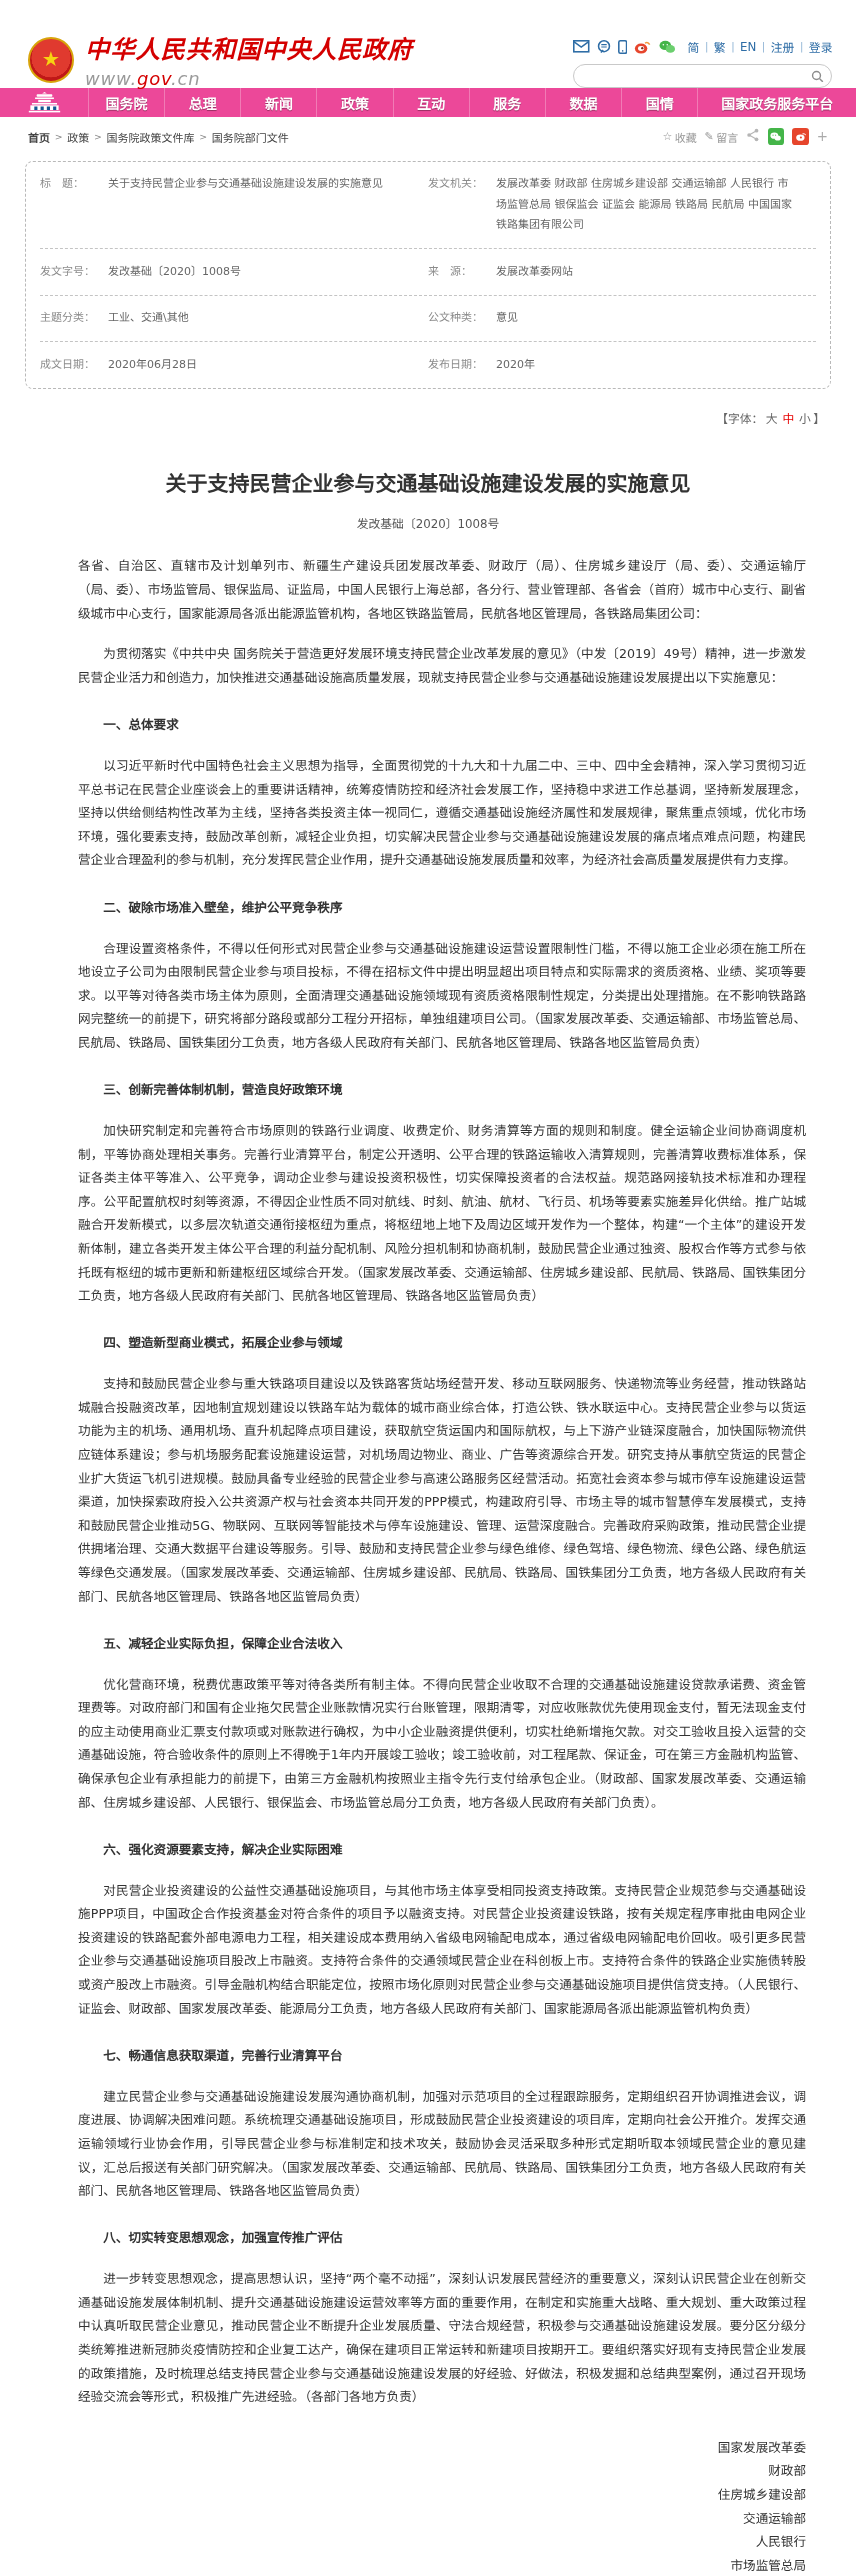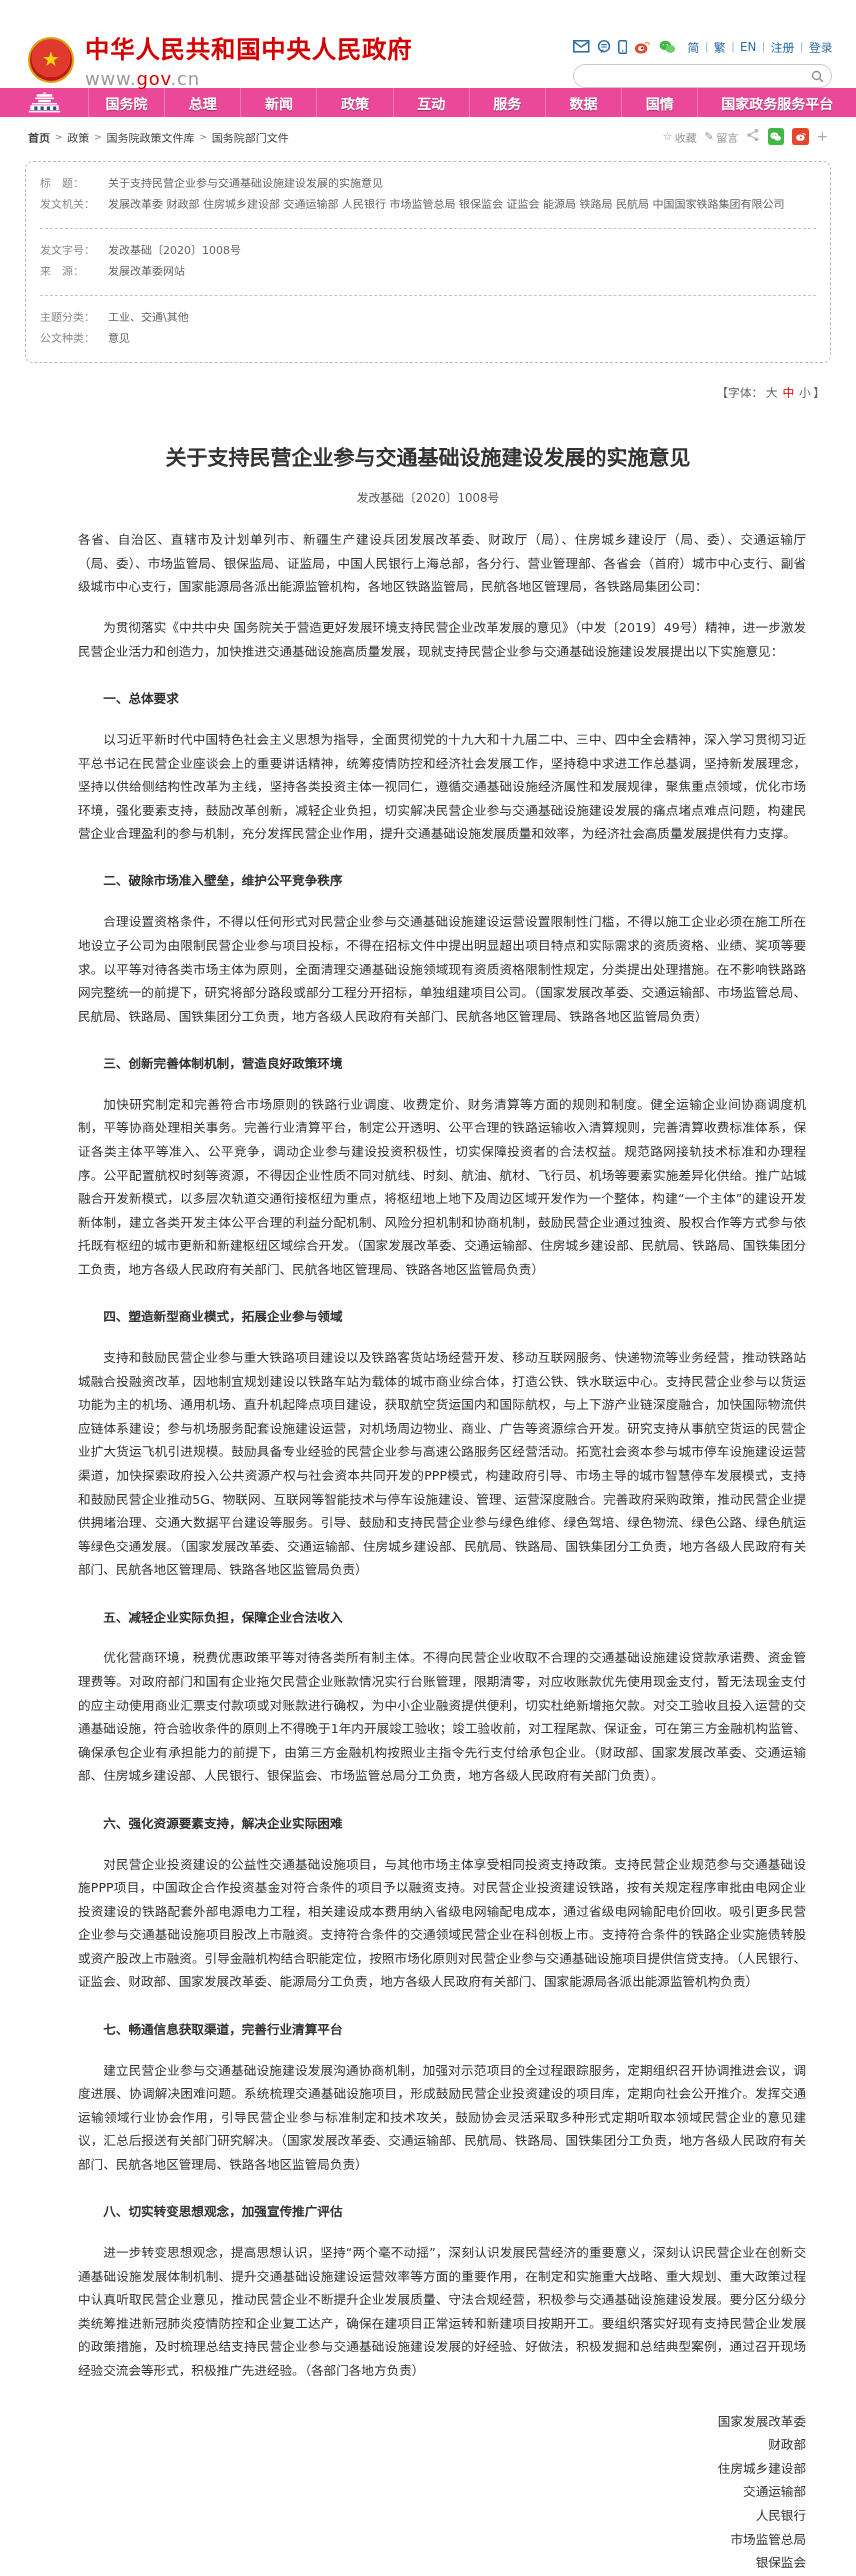--- a/index.html
+++ b/index.html
@@ -13,21 +13,21 @@
 
   
   .header { position: relative; height: 88px; background:#fff; }
   .logo-area { position:absolute; left:28px; top:30px; display:flex; align-items:center; }
   .emblem {
     width:46px; height:46px; border-radius:50%;
     background: radial-gradient(circle at 50% 45%, #e03a2f 0 62%, #c01818 63% 100%);
     border: 2.4px solid #d8a40b; display:flex; align-items:center; justify-content:center;
     color:#f7d312; font-size:20.4px; line-height:1;
   }
-  .site-text { margin-left:11px; }
+  .site-text { margin-left:11px;font-style:italic; }
   .site-name { color:#d40000; font-size:24.4px; font-weight:bold; letter-spacing:0.8px; }
   .site-url { margin-top:3.1px; font-size:18px; color:#9a9a9a; letter-spacing:0.8px; }
   .site-url .gov { color:#d40000; }
   .header-right { position:absolute; right:23.6px; top:38px; width:259px; }
   .top-icons { display:flex; align-items:center; justify-content:flex-end; gap:7px; font-size:11px; }
   .top-icons svg { display:block; }
   .top-links { display:flex; align-items:center; gap:5.5px; margin-left:4.7px; color:#2e6da6; font-size:11.8px; }
   .top-links .sep { color:#8fb3d4; font-size:10.2px; }
   .search-box {
     margin-top:9.4px; height:23.6px; border:0.8px solid #c9c9c9; border-radius:12.6px;
@@ -53,21 +53,21 @@
   .breadcrumb .bc-sep { color:#888; font-size:9.4px; }
   .crumb-tools { display:flex; align-items:center; gap:7.9px; color:#999; font-size:11px; }
   .tool-item { display:flex; align-items:center; gap:2.4px; color:#999; }
   .share-badge { width:16.5px; height:16.5px; border-radius:3.1px; display:flex; align-items:center; justify-content:center; }
   .share-badge.wechat { background:#44b549; }
   .share-badge.weibo  { background:#e6452c; }
   .share-more { color:#aaa; font-size:13.4px; }
 
   
   .meta-box { margin: 7.9px 25px 0 25px; border:0.8px dashed #b9b9b9; border-radius:7.9px; padding:0 14px; }
-  .meta-row { display:flex; border-bottom:0.8px dashed #c4c4c4; padding:12.6px 0;flex-direction:column; }
+  .meta-row { display:flex; border-bottom:0.8px dashed #c4c4c4; padding:12.6px 0; }
   .meta-row:last-child { border-bottom:none; }
   .meta-cell { flex:1; display:flex; font-size:11px; line-height:20.4px; }
   .meta-label { width:68px; flex:0 0 68px; color:#8c8c8c; white-space:nowrap; }
   .meta-value { color:#666; flex:1; padding-right:19px; }
 
   
   .font-selector { text-align:right; margin:20.4px 31px 0 0; color:#666; font-size:11.8px; }
   .font-selector .font-size-option { color:#666; margin:0 2.4px; }
   .font-selector .font-size-option.active { color:#e60000; }
 
@@ -242,20 +242,30 @@
     <div class="meta-row">
       <div class="meta-cell">
         <span class="meta-label">主题分类：</span>
         <span class="meta-value">工业、交通\其他</span>
       </div>
       <div class="meta-cell">
         <span class="meta-label">公文种类：</span>
         <span class="meta-value">意见</span>
       </div>
     </div>
+    <div class="meta-row">
+      <div class="meta-cell">
+        <span class="meta-label">成文日期：</span>
+        <span class="meta-value">2020年06月28日</span>
+      </div>
+      <div class="meta-cell">
+        <span class="meta-label">发布日期：</span>
+        <span class="meta-value">2020年</span>
+      </div>
+    </div>
   </div>
 
 <div class="font-selector">
   <span>【字体：</span><span style="display:inline"><a class="font-size-option">大</a><a class="font-size-option active">中</a><a class="font-size-option">小</a></span><span>】</span>
 </div>
 
 <div class="doc">
   <h1 class="doc-title">关于支持民营企业参与交通基础设施建设发展的实施意见</h1>
   <div class="doc-number">发改基础〔2020〕1008号</div>
   <div class="doc-body">

